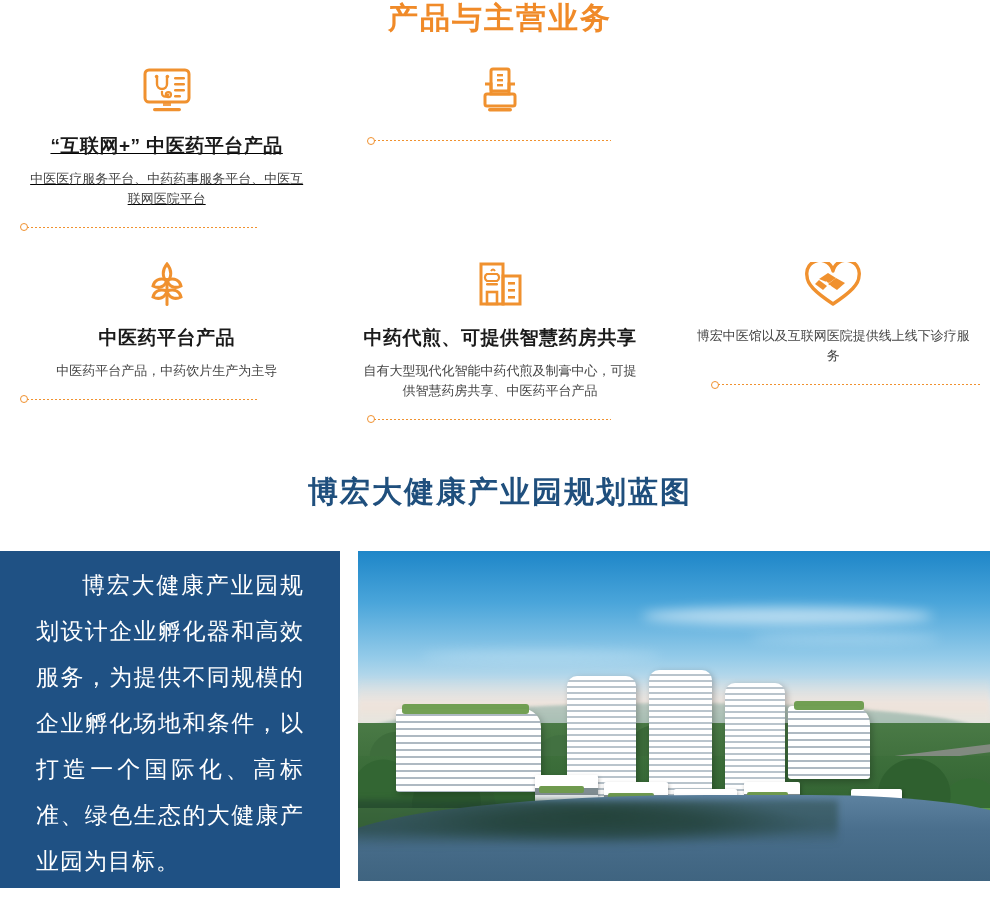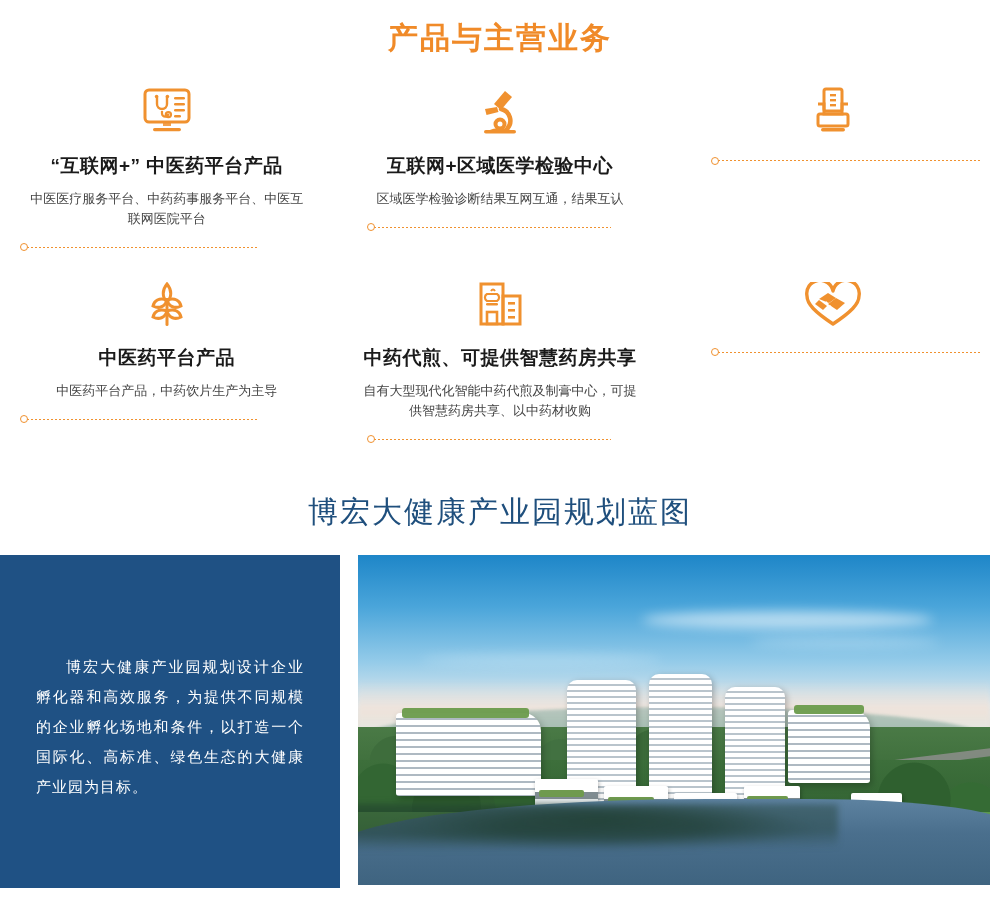--- a/index.html
+++ b/index.html
@@ -11,21 +11,20 @@
   }
   .page { position: relative; width: 1000px; height: 900px; background:#fff; }
 
   
   .section-title {
     text-align: center;
     font-size: 30px;
     font-weight: bold;
     letter-spacing: 2px;
     color: #f08a28;
-    padding-top: 20px;
     line-height: 1.2;
   }
   .cards {
     display: grid;
     grid-template-columns: repeat(3, 1fr);
     width: 1000px;
     margin-top: 24px;
   }
   .card {
     position: relative;
@@ -73,50 +72,50 @@
     background: #fff;
   }
   
   .row1 .card:nth-child(1) .divider { margin-left: 4px;  margin-right: 58px; }
   .row1 .card:nth-child(2) .divider { margin-left: 18px; margin-right: 38px; }
   .row1 .card:nth-child(3) .divider { margin-left: 28px; margin-right: 2px;  }
   .row2 .card:nth-child(1) .divider { margin-left: 4px;  margin-right: 58px; }
   .row2 .card:nth-child(2) .divider { margin-left: 18px; margin-right: 38px; }
   .row2 .card:nth-child(3) .divider { margin-left: 28px; margin-right: 2px;  }
 
-  .row1 { margin-bottom: 28px; }
+  .row1 { margin-bottom: 28px; text-decoration: underline; }
   .row2 .card-icon { height: 58px; }
 
   
   .blueprint-title {
     text-align: center;
     font-size: 30px;
-    font-weight: normal;
+    font-weight: bold;
     letter-spacing: 2px;
     color: #1f4f7d;
     margin-top: 52px;
-    margin-bottom: 22px;
+    margin-bottom: 38px;
   }
   .blueprint-row {
     position: relative;
     width: 1000px;
     height: 345px;
   }
   .blue-panel {
     position: absolute;
     left: 0; top: 0;
     width: 340px; height: 345px;
     background: #1f5184;
     display: flex;
     align-items: center;
     justify-content: center;
   }
   .blue-panel p {
     color: #ffffff;
-    font-size: 15px;
+    font-size: 23px;
     line-height: 2.0;
     letter-spacing: 1px;
     text-indent: 2em;
     width: 268px;
     text-align: justify;
   }
   .render-img {
     position: absolute;
     left: 358px; top: 0;
     width: 632px; height: 330px;
@@ -245,37 +244,20 @@
           <path d="M22 35 h8 v4 h-8z" fill="#f0912f" opacity=".85"></path>
         </svg>
       </div>
       <div class="card-title">“互联网+” 中医药平台产品</div>
       <div class="card-desc">中医医疗服务平台、中药药事服务平台、中医互联网医院平台</div>
       <div class="divider">
         <span class="dot-cap"></span>
       </div>
     </div>
 
-    <div class="card">
-      <div class="card-icon">
-        <svg width="50" height="48" viewBox="0 0 50 48">
-          <path d="M30 4 l7 6 -11 13 -7 -6z" fill="#f0912f"></path>
-          <path d="M26 22 a12 12 0 0 1 6 20" fill="none" stroke="#f0912f" stroke-width="4.5" stroke-linecap="round"></path>
-          <path d="M10 22 l12 -2 1.5 5 -12 3z" fill="#f0912f"></path>
-          <circle cx="25" cy="37" r="4.5" fill="none" stroke="#f0912f" stroke-width="4"></circle>
-          <path d="M12 44 q13 -6 26 0 z" fill="#f0912f"></path>
-          <rect x="9" y="43" width="32" height="3.6" rx="1.8" fill="#f0912f"></rect>
-        </svg>
-      </div>
-      <div class="card-title">互联网+区域医学检验中心</div>
-      <div class="card-desc">区域医学检验诊断结果互网互通，结果互认</div>
-      <div class="divider">
-        <span class="dot-cap"></span>
-      </div>
-    </div>
 
     <div class="card">
       <div class="card-icon">
         <svg width="46" height="48" viewBox="0 0 46 48">
           <rect x="14" y="2" width="18" height="22" rx="2" fill="none" stroke="#f0912f" stroke-width="3"></rect>
           <rect x="20" y="7" width="6" height="2.4" fill="#f0912f"></rect>
           <rect x="20" y="12" width="6" height="2.4" fill="#f0912f"></rect>
           <rect x="20" y="17" width="6" height="2.4" fill="#f0912f"></rect>
           <path d="M8 17 h6 v10 h18 v-10 h6" fill="none" stroke="#f0912f" stroke-width="3"></path>
           <rect x="8" y="27" width="30" height="12" rx="2" fill="none" stroke="#f0912f" stroke-width="3"></rect>
@@ -317,36 +299,37 @@
           <path d="M12 12 h10 a4 4 0 0 1 0 7 h-10 a4 4 0 0 1 0 -7z" fill="none" stroke="#f0912f" stroke-width="2.2"></path>
           <path d="M16 9 q2 -3 4 0" fill="none" stroke="#f0912f" stroke-width="2"></path>
           <rect x="11" y="21" width="12" height="2.4" rx="1.2" fill="#f0912f"></rect>
           <rect x="12" y="30" width="10" height="12" fill="none" stroke="#f0912f" stroke-width="2.6"></rect>
           <rect x="33" y="20" width="7" height="2.6" fill="#f0912f"></rect>
           <rect x="33" y="27" width="7" height="2.6" fill="#f0912f"></rect>
           <rect x="33" y="34" width="7" height="2.6" fill="#f0912f"></rect>
         </svg>
       </div>
       <div class="card-title">中药代煎、可提供智慧药房共享</div>
-      <div class="card-desc">自有大型现代化智能中药代煎及制膏中心，可提供智慧药房共享、以中药材收购</div>
+      <div class="card-desc">自有大型现代化智能中药代煎及制膏中心，可提供智慧药房共享、中医药平台产品</div>
       <div class="divider">
         <span class="dot-cap"></span>
       </div>
     </div>
 
     <div class="card">
       <div class="card-icon">
         <svg width="56" height="46" viewBox="0 0 56 46">
           <path d="M28 42 C10 30 2 22 2 14 A11 11 0 0 1 28 9 A11 11 0 0 1 54 14 C54 22 46 30 28 42z" fill="none" stroke="#f0912f" stroke-width="3.4" stroke-linejoin="round"></path>
           <path d="M14 17 l9 -6 l8 5 l-7 5z" fill="#f0912f"></path>
           <path d="M31 16 l9 5 l-8 7 l-9 -6z" fill="#f0912f"></path>
           <path d="M17 23 l5 -3 M21 27 l5 -3 M25 31 l5 -3" stroke="#fff" stroke-width="1.6"></path>
           <path d="M14 18 l8 6 l-4 4 l-8 -6z" fill="#f0912f"></path>
         </svg>
       </div>
+      <div class="card-desc">博宏中医馆以及互联网医院提供线上线下诊疗服务</div>
       <div class="divider">
         <span class="dot-cap"></span>
       </div>
     </div>
 
   </div>
 
   <h2 class="blueprint-title">博宏大健康产业园规划蓝图</h2>
 
   <div class="blueprint-row">

